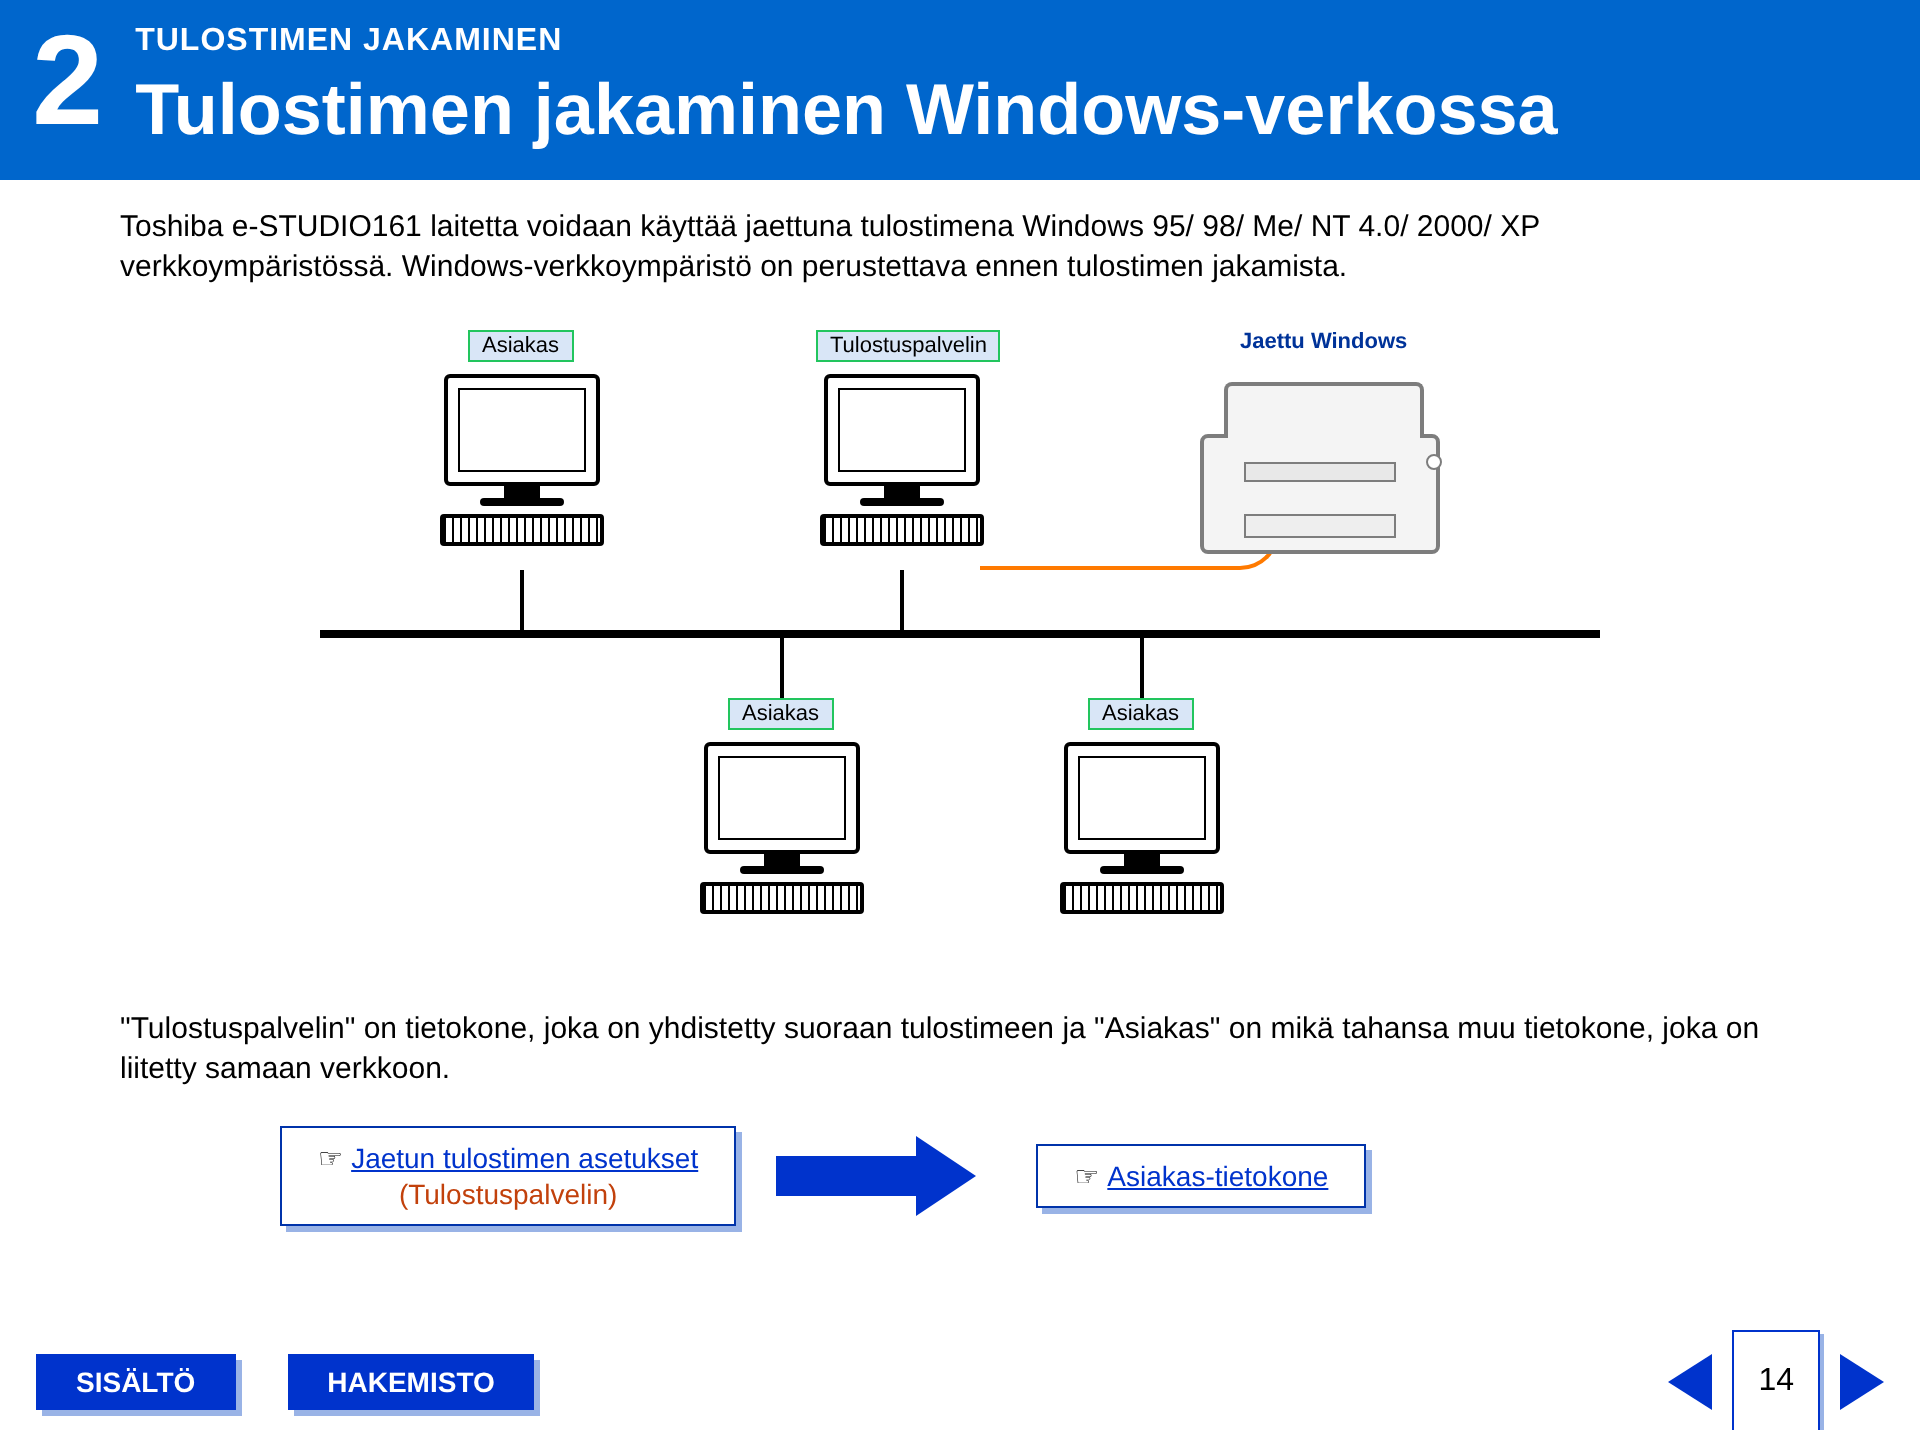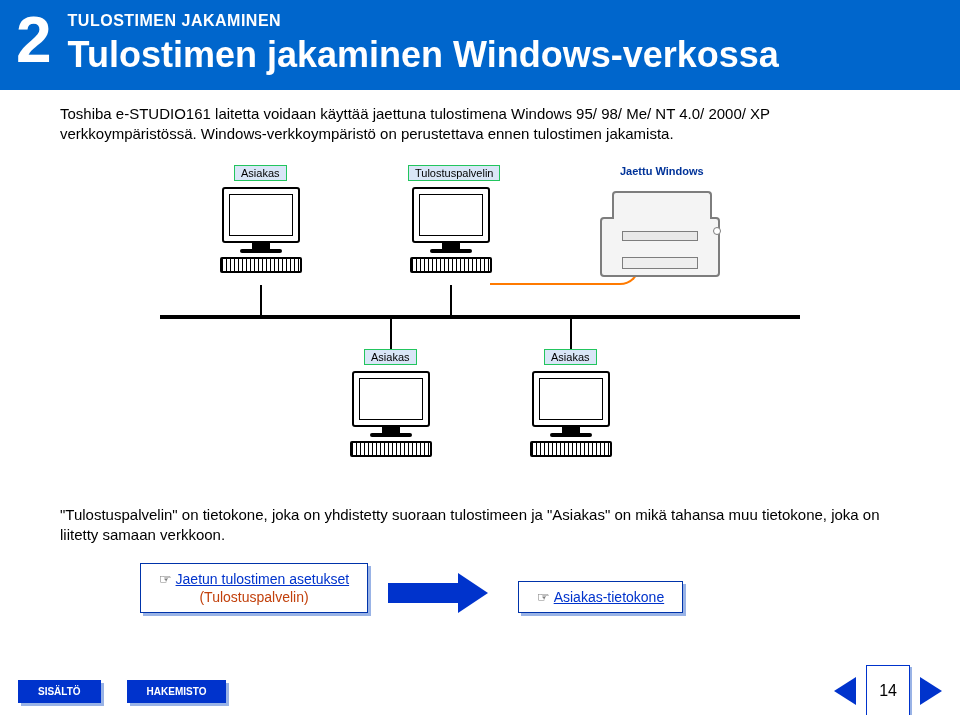--- a/index.html
+++ b/index.html
@@ -164,21 +164,21 @@
   
   .body-text {
     padding: 10px 60px 0 60px;
     font-size: 15px;
     line-height: 1.35;
   }
 
   
   .link-row {
     display: flex;
-    align-items: flex-end;
+    align-items: center;
     margin: 18px 0 0 140px;
     gap: 12px;
   }
   .link-box {
     border: 1px solid #0033aa;
     box-shadow: 3px 3px 0 #99b3e6;
     padding: 6px 18px;
     text-align: center;
     font-size: 14px;
     line-height: 1.3;
@@ -217,21 +217,21 @@
     left: 0; right: 0; bottom: 0;
     height: 48px;
     display: flex;
     align-items: center;
     padding: 0 18px;
   }
   .footer-btn {
     background: #0033cc;
     color: #fff;
     font-weight: bold;
-    font-size: 10px;
+    font-size: 14px;
     padding: 6px 20px;
     margin-right: 26px;
     box-shadow: 3px 3px 0 #99b3e6;
     cursor: pointer;
   }
   .footer-spacer { flex: 1; }
   .nav-tri {
     width: 0; height: 0;
     cursor: pointer;
   }

